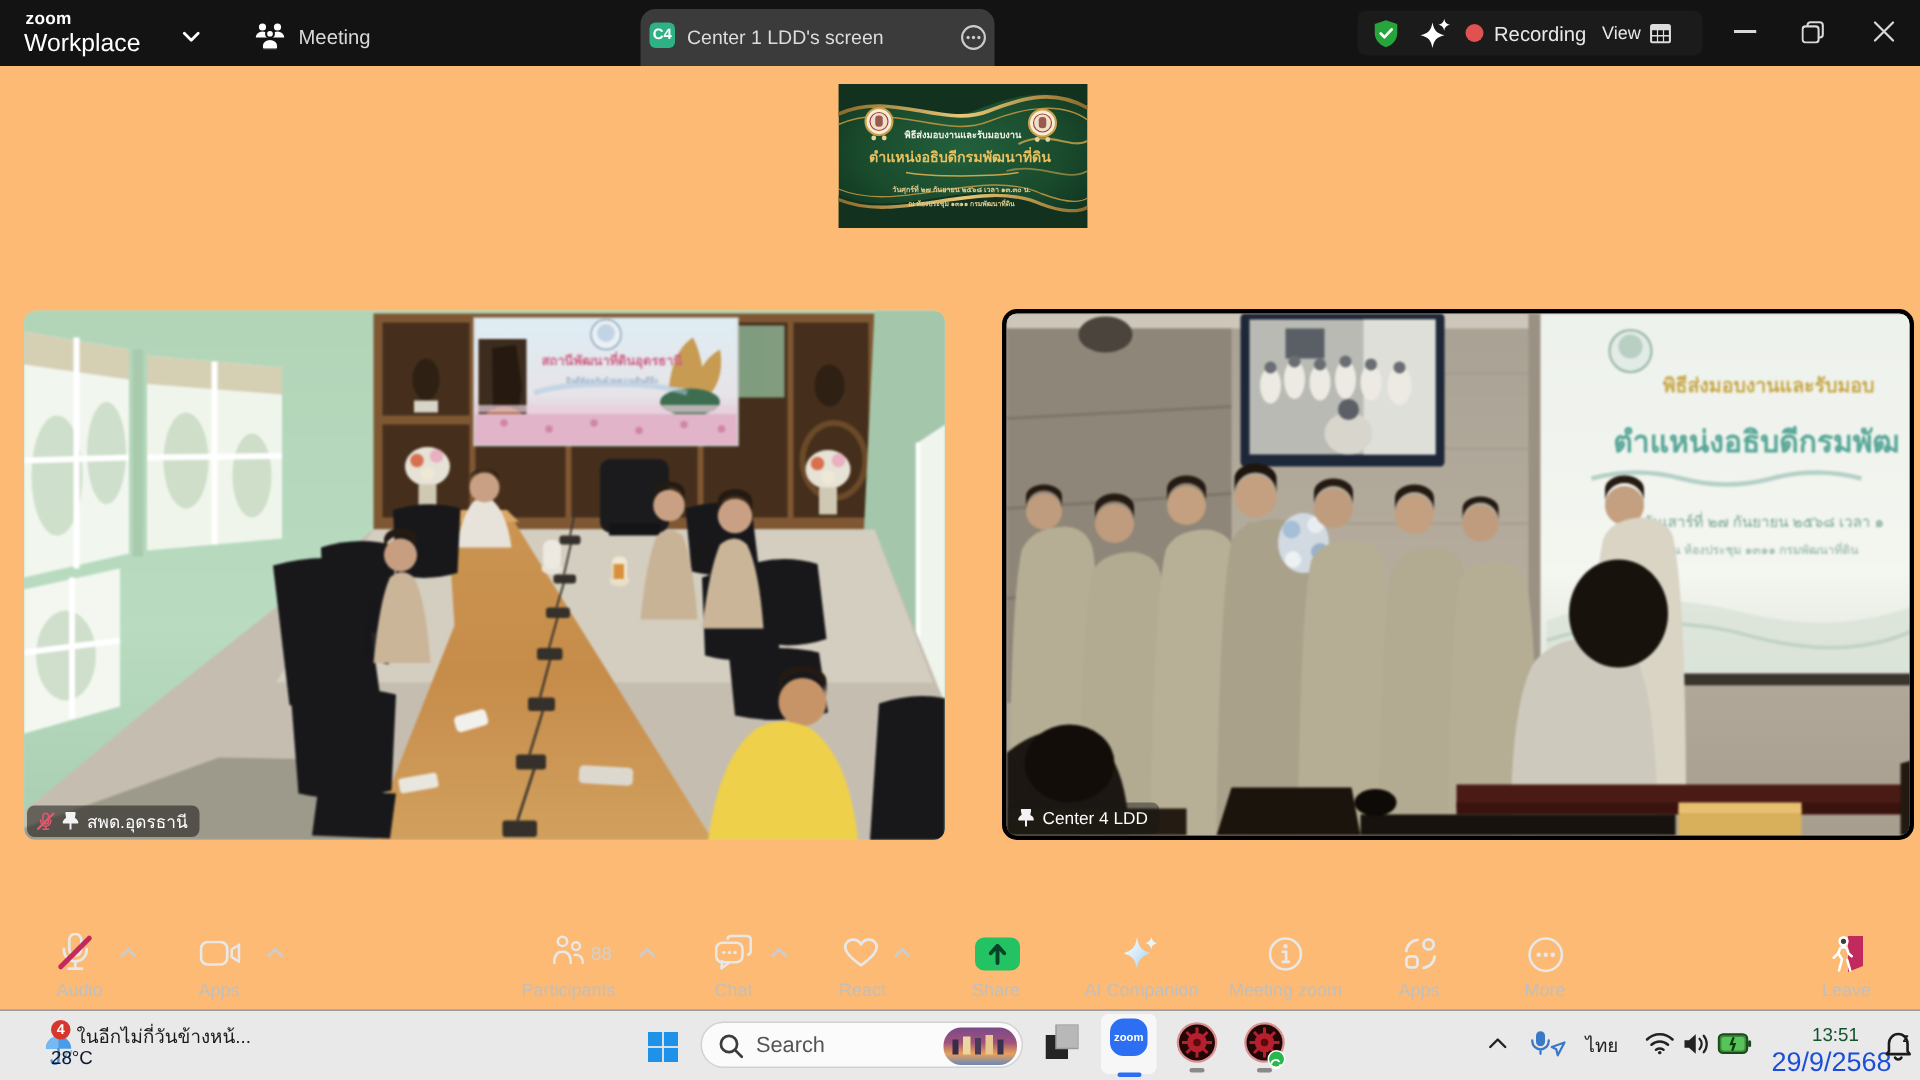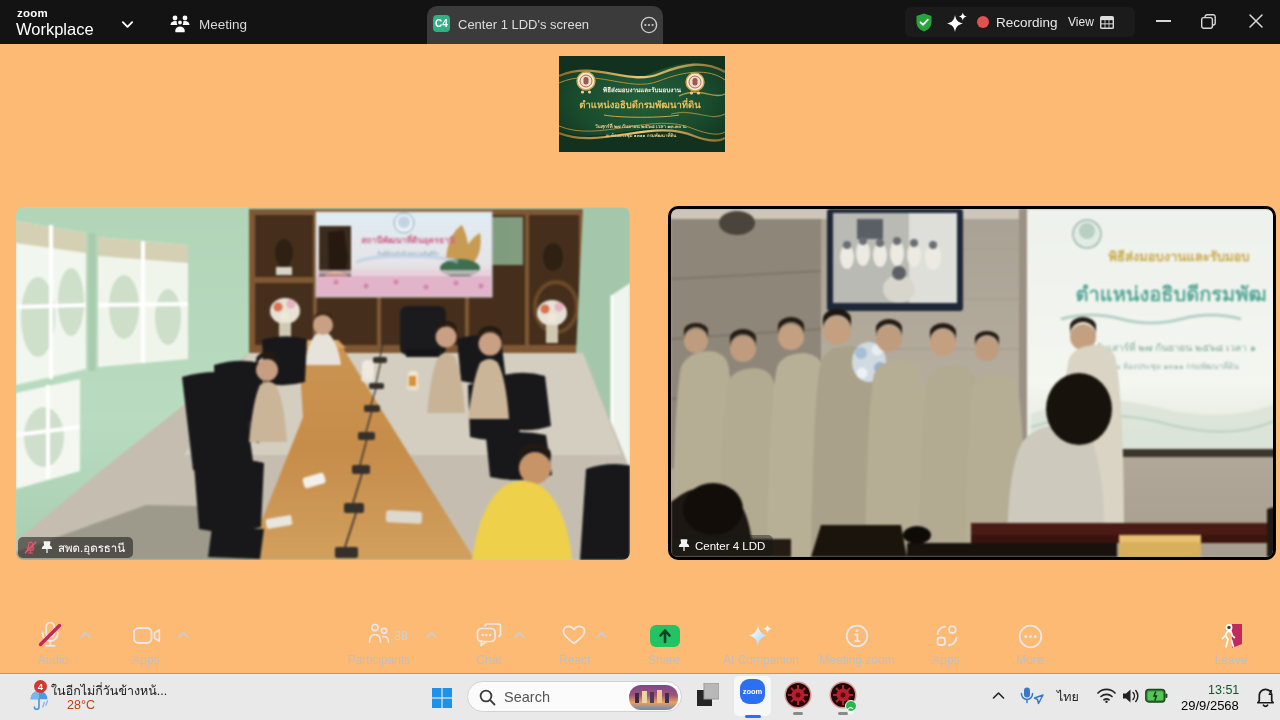--- a/index.html
+++ b/index.html
@@ -604,21 +604,21 @@
   <div id="taskbar">
 
     <svg class="abs" style="left:29px;top:13px" width="20" height="26" viewBox="0 0 26 30">
       <path d="M2 14 a11 11 0 0 1 22 0 Z" fill="#4a9be8"></path>
       <path d="M2 14 a11 11 0 0 1 11 -11 L13 14 Z" fill="#76b9f0"></path>
       <path d="M13 14 L13 24 a3 3 0 0 1 -6 0" stroke="#4a90d8" stroke-width="2" fill="none" stroke-linecap="round"></path>
       <path d="M20 18 L18 24 M24 16 L22 22" stroke="#8ab8e8" stroke-width="1.8" stroke-linecap="round"></path>
     </svg>
     <div class="abs" style="left:34px;top:6px;width:13px;height:13px;border-radius:50%;background:#d7362c;color:#fff;font-size:9.5px;font-weight:bold;text-align:center;line-height:13px">4</div>
     <div class="abs" style="left:51px;top:7px;color:#1b1b1b;font-size:12.5px">ในอีกไม่กี่วันข้างหน้...</div>
-    <div class="abs" style="left:67px;top:24px;color:#c2410c;font-size:12.5px">28°C</div>
+    <div class="abs" style="left:34px;top:24px;color:#0f172a;font-size:12.5px">28°C</div>
 
     <svg class="abs" style="left:432px;top:14px" width="20" height="20" viewBox="0 0 20 20">
       <rect x="0" y="0" width="9.4" height="9.4" fill="#1d92e8"></rect>
         <rect x="10.6" y="0" width="9.4" height="9.4" fill="#1d92e8"></rect>
       <rect x="0" y="10.6" width="9.4" height="9.4" fill="#1d92e8"></rect>
         <rect x="10.6" y="10.6" width="9.4" height="9.4" fill="#1d92e8"></rect>
     </svg>
 
     <div class="abs" style="left:467px;top:7px;width:215px;height:31px;border-radius:16px;background:#fbfbfb;border:1px solid #d2d2d2">
       <svg class="abs" style="left:11px;top:7px" width="17" height="17" viewBox="0 0 17 17">
@@ -705,21 +705,21 @@
       <path d="M1 5.5 L4 5.5 L8.5 1.5 L8.5 14.5 L4 10.5 L1 10.5 Z" fill="#222"></path>
       <path d="M11 4.5 a5 5 0 0 1 0 7 M13.8 2.5 a8.5 8.5 0 0 1 0 11" stroke="#222" stroke-width="1.5" fill="none" stroke-linecap="round"></path>
     </svg>
     <svg class="abs" style="left:1145px;top:13px" width="23" height="18" viewBox="0 0 23 18">
       <rect x="0.8" y="2.5" width="19" height="12.5" rx="3" fill="#3a8a3a" stroke="#1a4a1a" stroke-width="1.4"></rect>
       <rect x="20.4" y="6.5" width="2" height="4.5" rx="1" fill="#1a4a1a"></rect>
       <rect x="2.6" y="4.3" width="15.4" height="9" rx="1.6" fill="#56c456"></rect>
       <path d="M10.8 4.5 L9 9 L11.4 9 L9.8 13.5" stroke="#0e3a0e" stroke-width="1.5" fill="none"></path>
     </svg>
     <div class="abs" style="left:1208px;top:9px;color:#14532d;font-size:12.5px">13:51</div>
-    <div class="abs" style="left:1181px;top:24px;color:#000000;font-size:13px">29/9/2568</div>
+    <div class="abs" style="left:1181px;top:24px;color:#1d4ed8;font-size:18px">29/9/2568</div>
     <svg class="abs" style="left:1255px;top:13px" width="21" height="21" viewBox="0 0 22 22">
       <path d="M4.5 14.5 L4.5 9 a6.5 6.5 0 0 1 13 0 L17.5 14.5 L19 16.5 L3 16.5 Z" fill="none" stroke="#1b1b1b" stroke-width="1.8" stroke-linejoin="round"></path>
       <path d="M8.8 19 a2.6 2.6 0 0 0 4.4 0" stroke="#1b1b1b" stroke-width="1.8" fill="none" stroke-linecap="round"></path>
       <text x="14" y="8" font-size="9" font-weight="bold" fill="#1b1b1b" font-family="Liberation Sans">z</text>
     </svg>
   </div>
 
 </div>
 
 </body></html>

